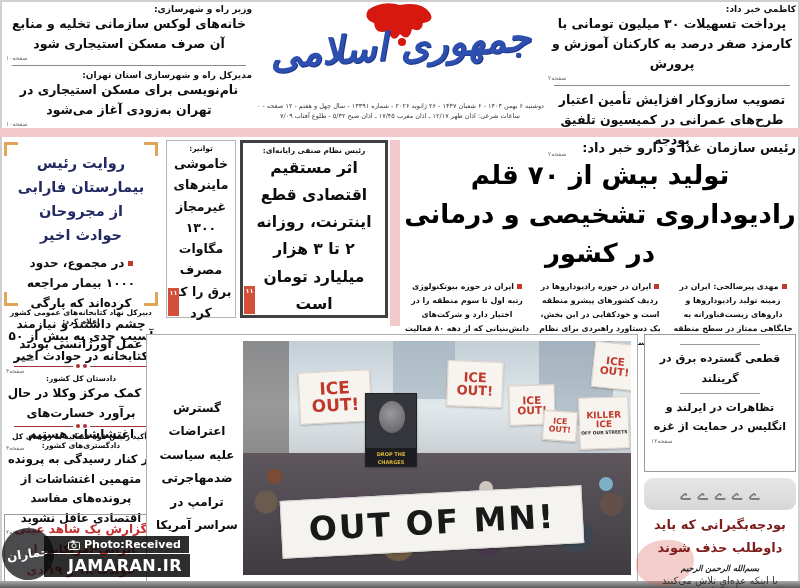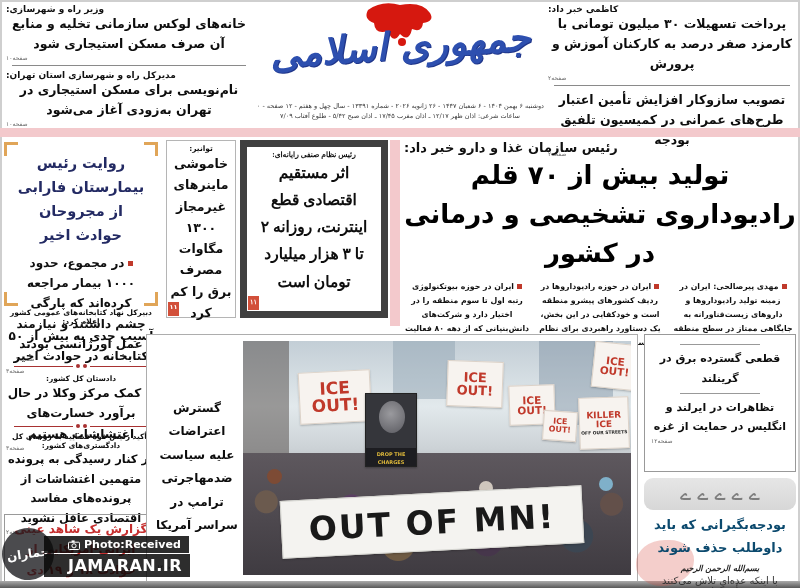--- a/index.html
+++ b/index.html
@@ -1,20 +1,20 @@
 <!DOCTYPE html>
 <html lang="fa"><head>
 <meta charset="utf-8">
 <style>
   html,body{margin:0;padding:0;background:#c8c8c8;}
   *{box-sizing:border-box;}
   .page{position:relative;width:800px;height:588px;background:#fff;overflow:hidden;
         font-family:"DejaVu Sans",sans-serif;direction:rtl;box-shadow:inset 0 0 0 2px #cfcfcf;}
   .abs{position:absolute;}
-  .kicker{font-size:9px;color:#111;text-align:left;font-weight:bold;}
+  .kicker{font-size:9px;color:#111;text-align:right;font-weight:bold;}
   .kicker-sm{font-size:7.5px;color:#111;text-align:center;font-weight:bold;}
   .hl{font-weight:bold;color:#0d0d0d;text-align:center;}
   .pageref{font-size:6px;color:#666;text-align:left;direction:ltr;}
   .hline{border:0;border-top:1px solid #8a8a8a;margin:4px 6px;}
   .rsq{display:inline-block;width:5px;height:5px;background:#c0392b;margin-left:3px;vertical-align:middle;}
   .blurlines{background:repeating-linear-gradient(180deg,#9f9f9f 0 2px,transparent 2px 6px);opacity:.55;}
 
   
   #top-left{left:6px;top:4px;width:246px;height:124px;}
   #top-right{left:548px;top:4px;width:248px;height:124px;}
@@ -47,23 +47,23 @@
   .arrow-div{position:absolute;left:14px;width:134px;display:flex;align-items:center;gap:3px;}
   .arrow-div .ln{flex:1;border-top:1px solid #a83232;}
   .arrow-div .dt{width:4px;height:4px;border-radius:50%;background:#a83232;}
   #divider1{top:364px;} #divider2{top:424px;}
   #report-box{left:4px;top:514px;width:154px;height:68px;border:1px solid #9a9a9a;padding:4px 6px;overflow:hidden;}
   #report-box .hl{font-size:12px;line-height:1.7;color:#c62f2f;}
 
   
   #tavanir-box{left:166px;top:140px;width:70px;height:178px;border:1px solid #b5b5b5;padding:3px 2px;}
   #tavanir-box .hl{font-size:12.5px;line-height:1.7;}
-  #internet-box{left:240px;top:140px;width:148px;height:178px;border:7px solid #404040;padding:3px 12px;font-family:Liberation Serif, serif;}
+  #internet-box{left:240px;top:140px;width:148px;height:178px;border:3px solid #404040;padding:3px 12px;}
   #internet-box .hl{font-size:15.5px;line-height:1.75;}
-  .badge{position:absolute;left:1px;bottom:1px;width:11px;height:14px;background:#d2503a;color:#fff;
+  .badge{position:absolute;left:1px;bottom:1px;width:11px;height:28px;background:#d2503a;color:#fff;
          font-size:6.5px;line-height:11px;text-align:center;font-weight:bold;}
 
   
   #main-story{left:404px;top:140px;width:392px;}
   #main-story .kicker{font-size:13px;}
   #main-headline{font-size:26px;font-weight:bold;text-align:center;line-height:1.5;margin-top:1px;color:#000;}
   #main-bullets{display:flex;gap:7px;margin-top:7px;}
   .mbul{flex:1;font-size:7.8px;font-weight:bold;line-height:1.8;text-align:center;color:#101010;}
 
   
@@ -114,21 +114,21 @@
   #head3{left:356px;top:136px;width:14px;height:14px;background:#7fb0c9;}
 
   
   #world-box{left:644px;top:334px;width:152px;height:138px;border:1px solid #999;background:#fff;padding:5px 6px;}
   #world-box .hl{font-size:11px;line-height:1.8;}
   .wdiv{width:58%;border-top:1px solid #999;margin:4px auto;}
   #deco-strip{left:644px;top:478px;width:152px;height:32px;background:linear-gradient(180deg,#e6e6e6,#d7d7d7);
               overflow:hidden;color:#7d7d7d;font-size:19px;letter-spacing:10px;line-height:30px;
               text-align:center;transform:none;border-radius:9px;}
   #editorial{left:644px;top:514px;width:152px;z-index:2;}
-  #editorial-title{color:#0c4a6e;font-size:13px;font-weight:bold;text-align:center;line-height:1.75;}
+  #editorial-title{color:#7f1d1d;font-size:13px;font-weight:bold;text-align:center;line-height:1.75;}
   #basmala{font-size:8px;font-weight:bold;text-align:center;margin-top:4px;color:#222;font-style:italic;}
   #edit-body{font-size:10px;color:#333;text-align:center;margin-top:2px;}
   #red-blob{left:636px;top:540px;width:58px;height:46px;background:rgba(214,80,70,.28);
             border-radius:52% 44% 58% 46%;z-index:1;}
 
   
   #watermark{left:0;top:524px;width:200px;height:58px;z-index:10;direction:ltr;}
   #wm-circle{position:absolute;left:2px;top:4px;width:52px;height:52px;border-radius:50%;
              background:rgba(24,24,28,.78);color:#fff;display:flex;align-items:center;justify-content:center;
              font-size:12px;font-weight:bold;transform:rotate(-8deg);}

